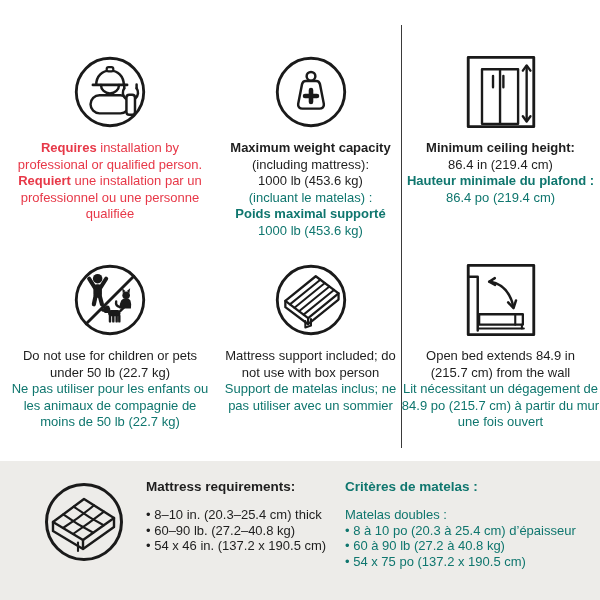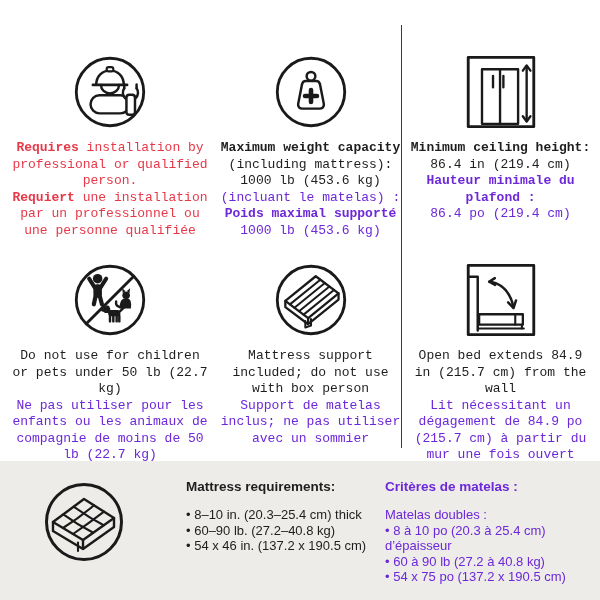--- a/index.html
+++ b/index.html
@@ -2,39 +2,39 @@
 <html><head>
 <meta charset="utf-8">
 <style>
   html,body{margin:0;padding:0;}
   body{
     width:600px;height:600px;position:relative;overflow:hidden;
     background:#ffffff;color:#1e1e1e;
     font-family:"Liberation Sans",sans-serif;
     -webkit-font-smoothing:antialiased;
   }
-  .row{position:absolute;left:0;width:524px;display:grid;grid-template-columns:220px 181px 199px;font-family:Liberation Mono, monospace;}
+  .row{position:absolute;left:0;width:524px;display:grid;grid-template-columns:220px 181px 199px;}
   .row1{top:54px;}
   .row2{top:262px;}
   .cell{display:flex;flex-direction:column;align-items:center;text-align:center;}
   .icon-box{height:76px;display:flex;align-items:flex-start;justify-content:center;margin-bottom:10px;}
   .icon-box svg{display:block;}
   p{margin:0;font-size:13px;line-height:16.5px;}
   .line{font-size:13px;line-height:16.5px;}
   .bold{font-weight:bold;}
-  .gray{color:#6d28d9;}
+  .gray{color:#0f766e;}
   .red{color:#e73848;}
   .mw170{max-width:172px;}
   .mw190{max-width:192px;}
   .mw200{max-width:202px;}
   .mw205{max-width:207px;}
   .divider{position:absolute;left:401px;top:25px;width:1px;height:423px;background:#3a3a3a;}
   .footer{position:absolute;left:0;top:461px;width:600px;height:139px;background:#edece9;}
   .f-icon{position:absolute;left:42px;top:480px;width:84px;height:84px;}
-  .f-col{position:absolute;top:479px;text-align:left;margin-left:40px;}
+  .f-col{position:absolute;top:479px;text-align:left;}
   .f-en{left:146px;}
   .f-fr{left:345px;}
   .f-head{font-size:13.5px;font-weight:bold;line-height:16px;margin-bottom:12px;}
   .f-sub{font-size:13px;line-height:15.5px;}
   ul.f-list{list-style:none;margin:0;padding:0;font-size:13px;line-height:15.5px;}
   ul.f-list li::before{content:"• ";}
   svg .s{fill:none;stroke:#1a1a1a;stroke-linecap:round;stroke-linejoin:round;}
   svg .f{fill:#1a1a1a;stroke:none;}
   svg .w{fill:#ffffff;stroke:#1a1a1a;stroke-linecap:round;stroke-linejoin:round;}
 </style>

